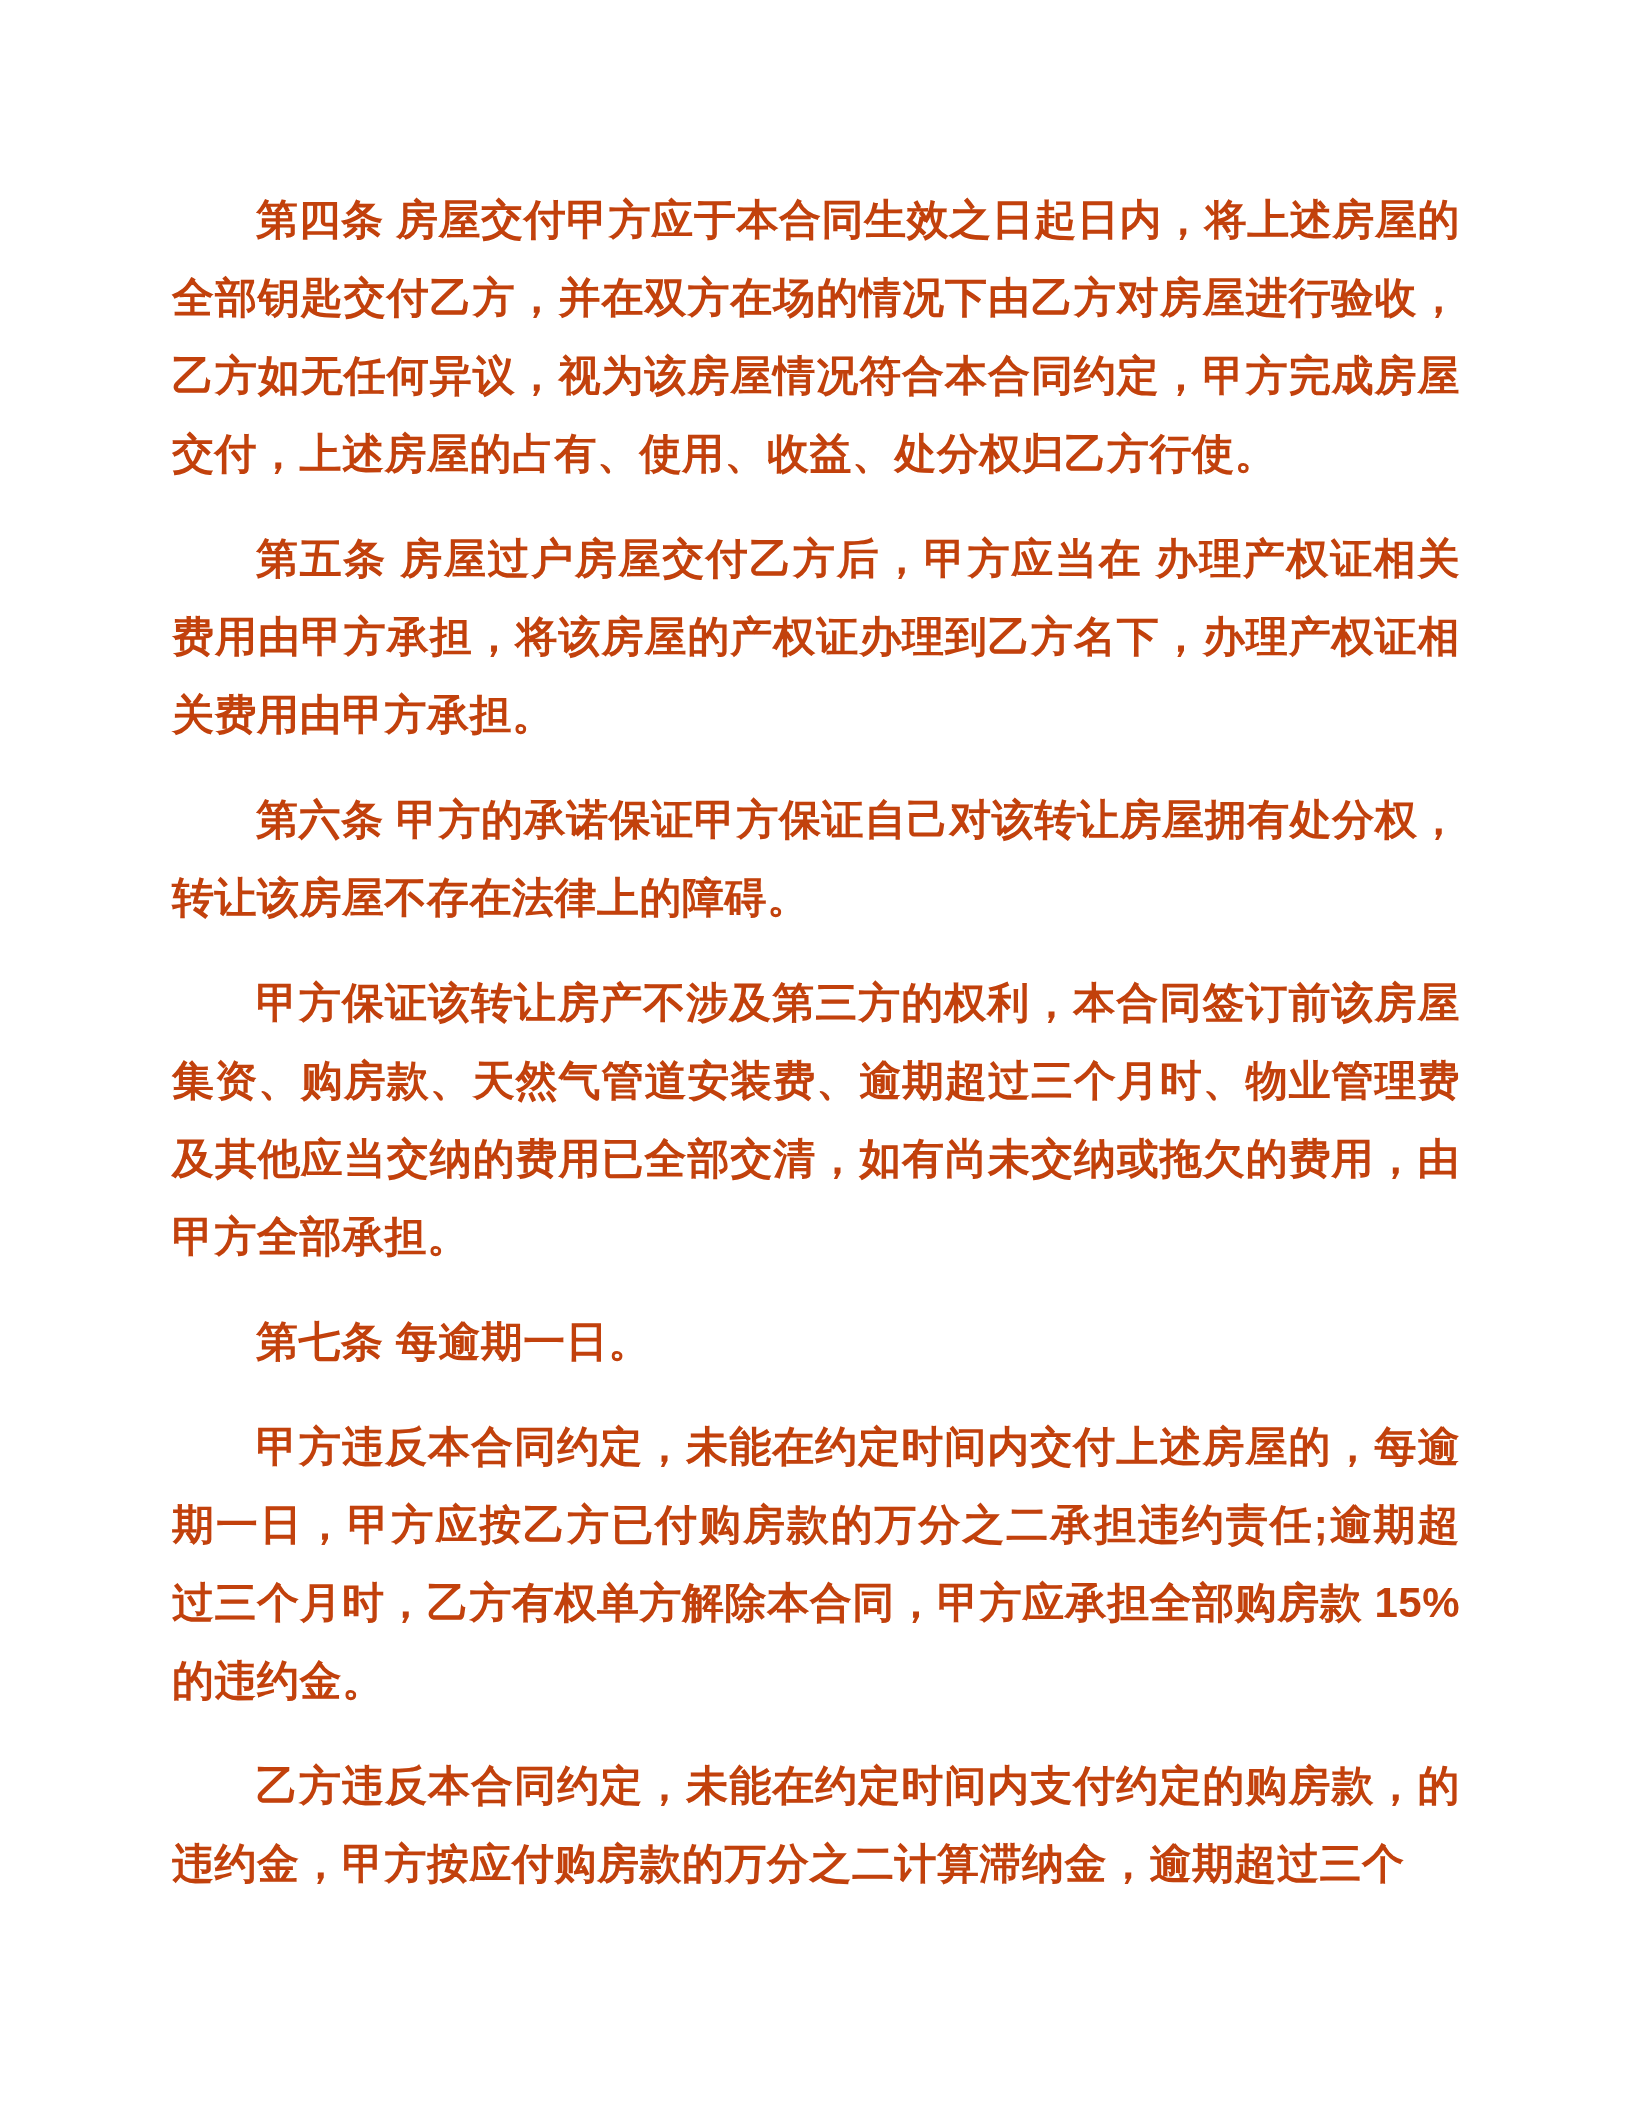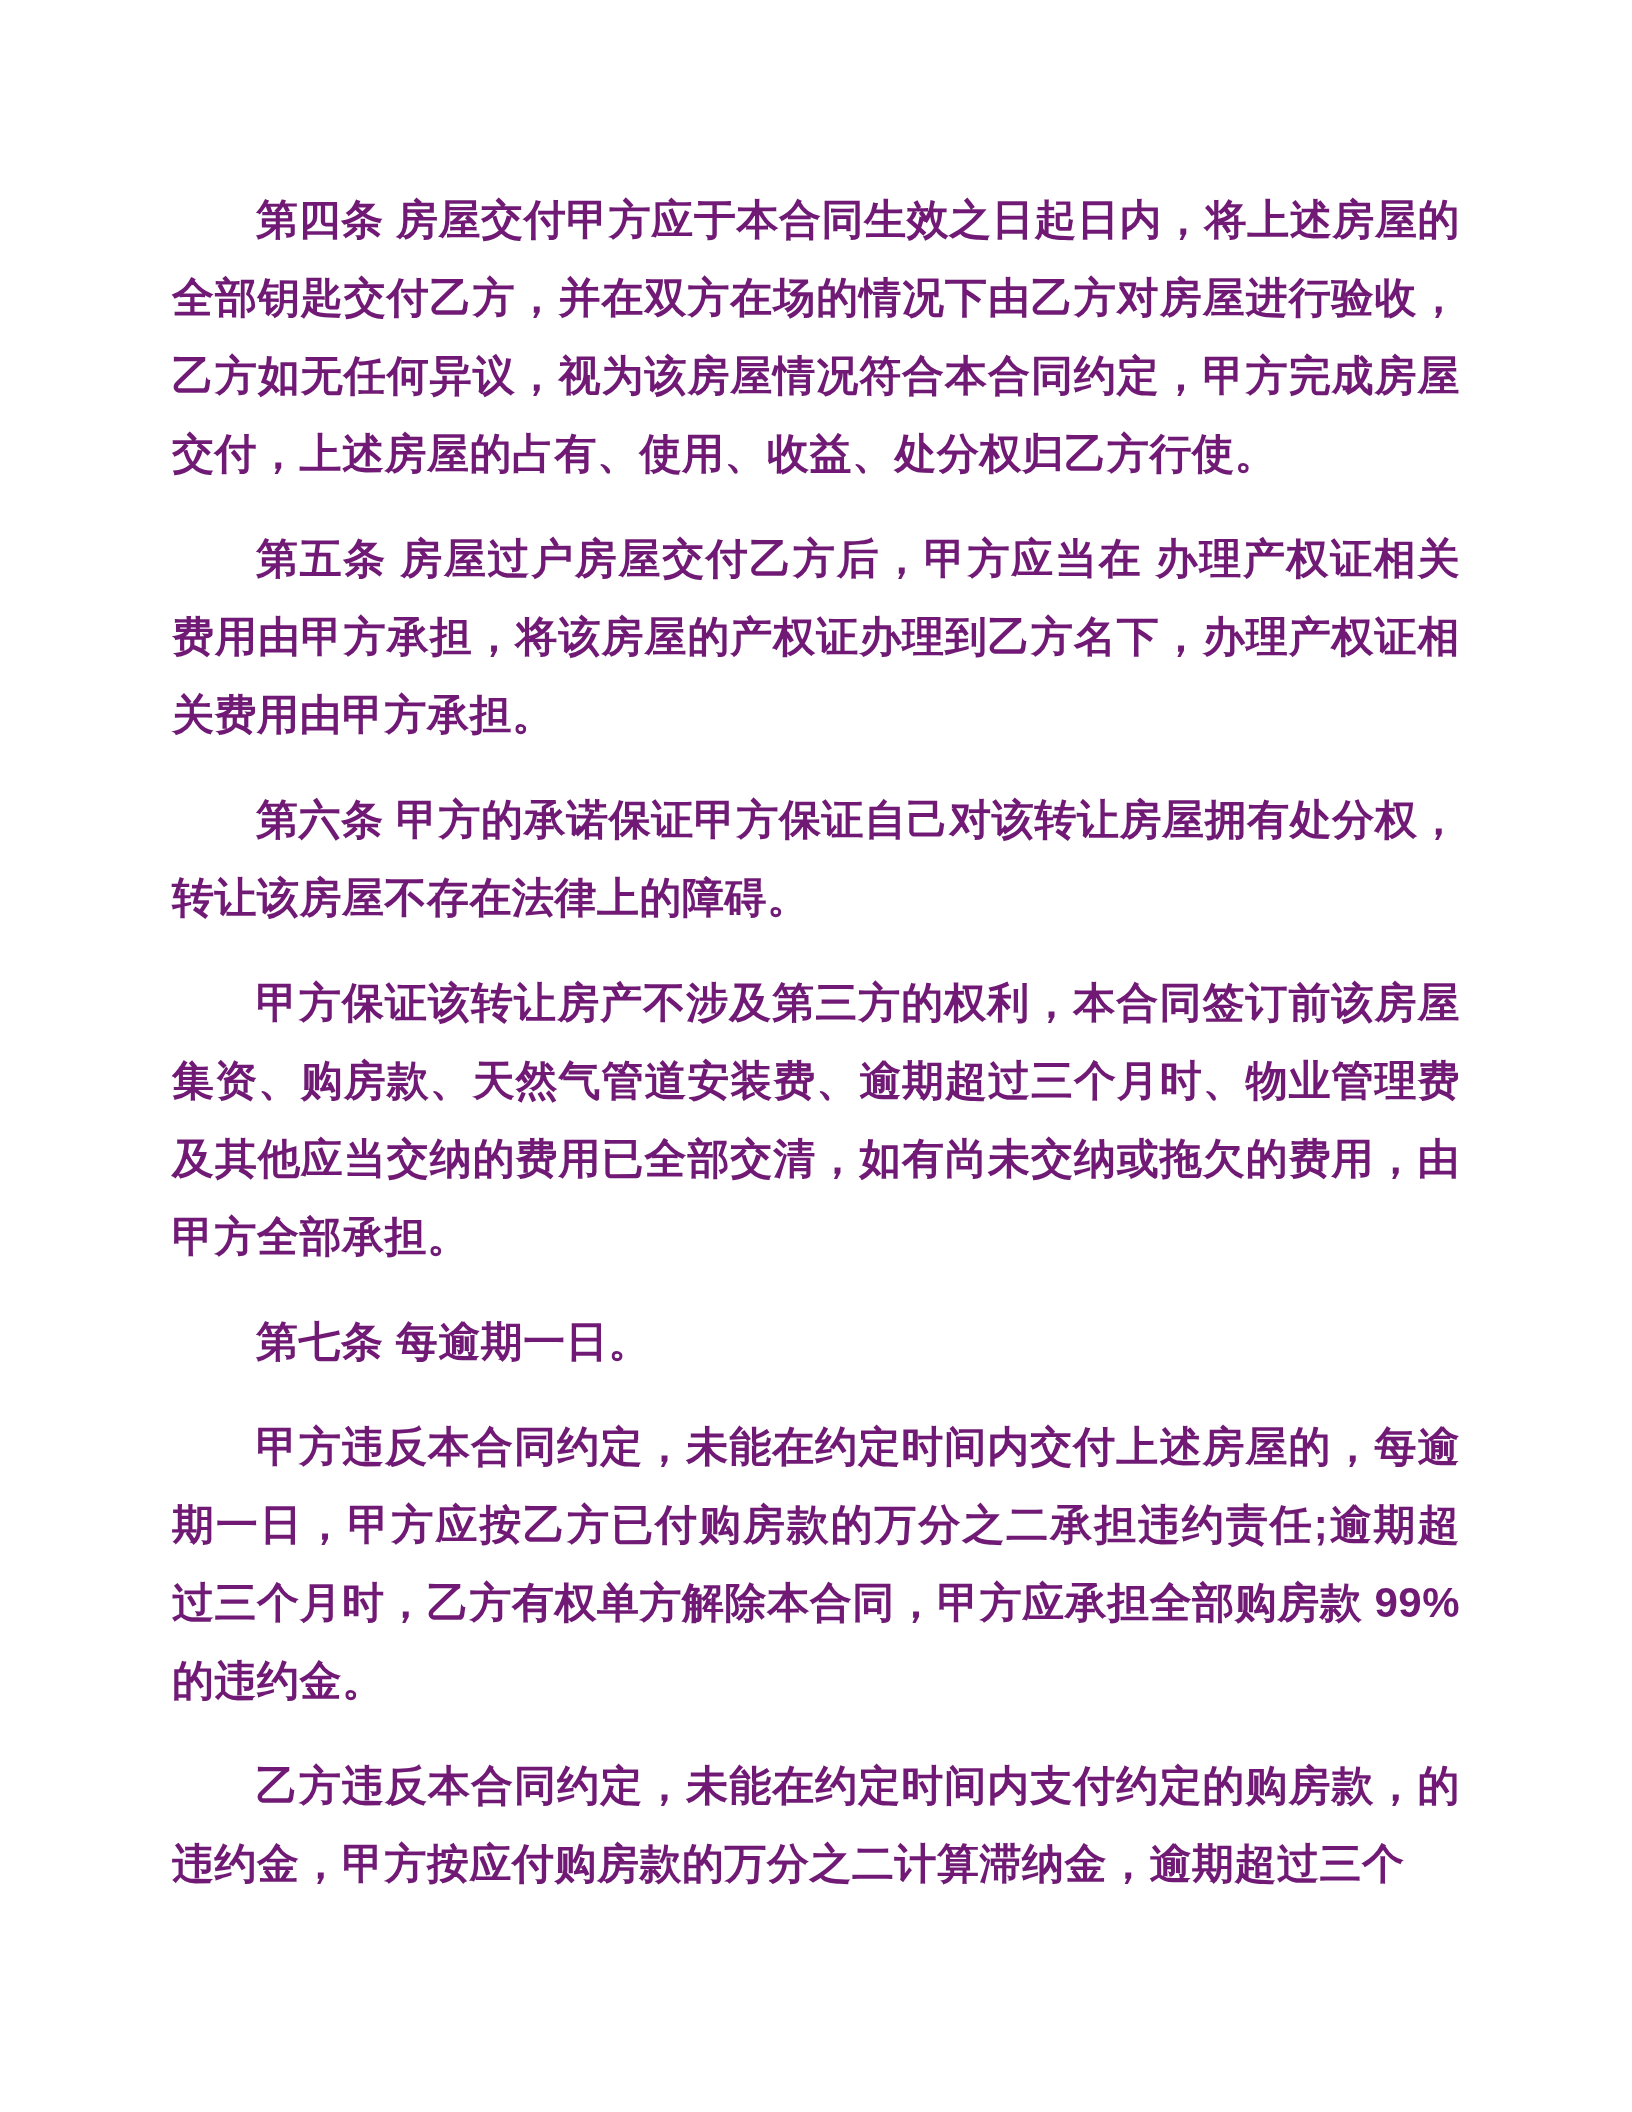--- a/index.html
+++ b/index.html
@@ -24,29 +24,29 @@
     font-weight: 700;
   }
   .contract-body p {
     margin: 0 0 27px 0;
     font-size: 42px;
     line-height: 78px;
     letter-spacing: 0.5px;
     text-align: justify;
     text-indent: 2em;
     word-break: break-all;
-    color: #701a75;
+    color: #c2410c;
   }
 </style>
 </head>
 <body>
 
 <div class="page">
   <div class="contract-body">
       <p>第四条 房屋交付甲方应于本合同生效之日起日内，将上述房屋的全部钥匙交付乙方，并在双方在场的情况下由乙方对房屋进行验收，乙方如无任何异议，视为该房屋情况符合本合同约定，甲方完成房屋交付，上述房屋的占有、使用、收益、处分权归乙方行使。</p>
       <p>第五条 房屋过户房屋交付乙方后，甲方应当在 办理产权证相关费用由甲方承担，将该房屋的产权证办理到乙方名下，办理产权证相关费用由甲方承担。</p>
       <p>第六条 甲方的承诺保证甲方保证自己对该转让房屋拥有处分权，转让该房屋不存在法律上的障碍。</p>
       <p>甲方保证该转让房产不涉及第三方的权利，本合同签订前该房屋集资、购房款、天然气管道安装费、逾期超过三个月时、物业管理费及其他应当交纳的费用已全部交清，如有尚未交纳或拖欠的费用，由甲方全部承担。</p>
       <p>第七条 每逾期一日。</p>
-      <p>甲方违反本合同约定，未能在约定时间内交付上述房屋的，每逾期一日，甲方应按乙方已付购房款的万分之二承担违约责任;逾期超过三个月时，乙方有权单方解除本合同，甲方应承担全部购房款 99%的违约金。</p>
+      <p>甲方违反本合同约定，未能在约定时间内交付上述房屋的，每逾期一日，甲方应按乙方已付购房款的万分之二承担违约责任;逾期超过三个月时，乙方有权单方解除本合同，甲方应承担全部购房款 15%的违约金。</p>
       <p>乙方违反本合同约定，未能在约定时间内支付约定的购房款，的违约金，甲方按应付购房款的万分之二计算滞纳金，逾期超过三个</p>
     </div>
 </div>
 
 </body></html>

